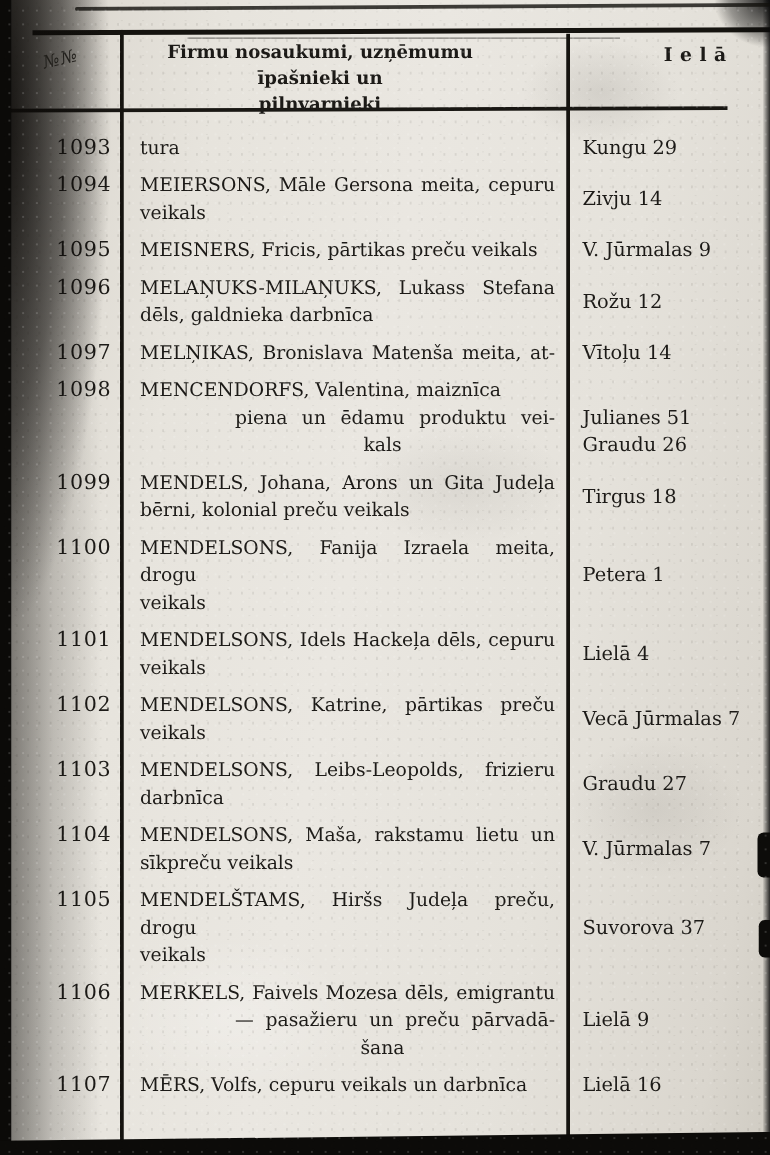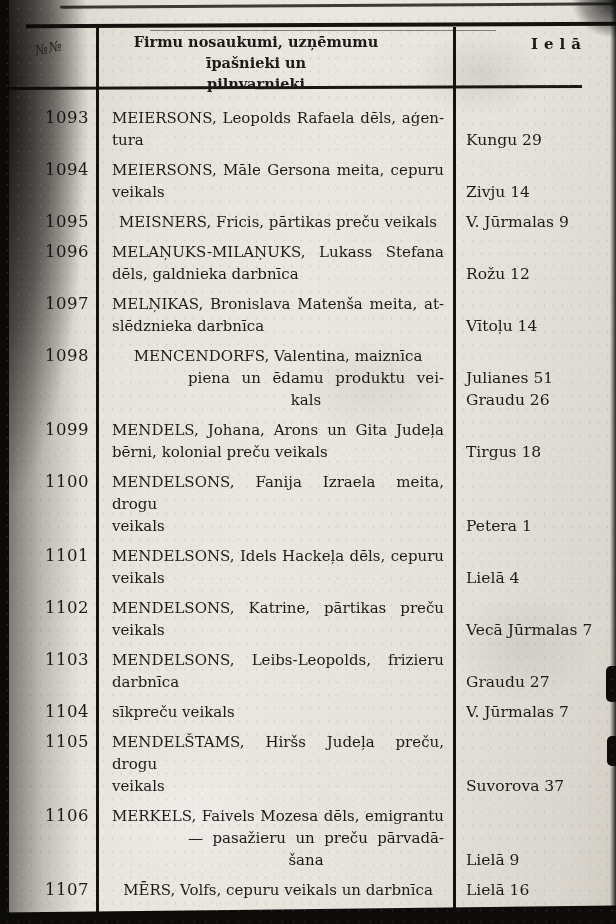--- a/index.html
+++ b/index.html
@@ -61,26 +61,26 @@
   .hdr-street { position:absolute; left:457px; top:35px; width:130px; z-index:4;
     text-align:right; font-weight:bold; font-size:15px; letter-spacing:6px; }
   
   .rows { position:absolute; left:0; top:89px; width:616px; padding-top:18px; z-index:3; }
   .row { display:flex; margin-bottom:8px; }
   .cell-no { width:96px; box-sizing:border-box; padding-right:7px; text-align:right;
     font-size:16.5px; line-height:22px; letter-spacing:0.5px; }
   .cell-name { width:357px; box-sizing:border-box; padding-left:16px; padding-right:9px;
     font-size:15px; line-height:22px; }
   .cell-street { flex:1; box-sizing:border-box; padding-left:13px; padding-right:2px;
-    display:flex; flex-direction:column; justify-content:flex-end;
+    display:flex; flex-direction:column; justify-content:center;
     font-size:15.5px; line-height:22px; white-space:nowrap; }
   .cell-street.spread { justify-content:flex-end; }
   .ln.j { text-align:justify; text-align-last:justify; }
   .ln.c { }
-  .ln.l { text-align:center; }
+  .ln.l { text-align:left; }
   .ln.ind  { margin-left:76px; text-align:justify; text-align-last:justify; }
   .ln.ind2 { margin-left:56px; text-align:center; }
 </style>
 </head>
 <body>
 
 <div class="page">
 
   <div class="blotches"></div>
 
@@ -95,21 +95,20 @@
     <div>Firmu nosaukumi, uzņēmumu īpašnieki un</div>
     <div>pilnvarnieki</div>
   </div>
   <div class="hdr-street">Ielā</div>
 
   <div class="rows">
 
     <div class="row">
       <div class="cell-no">1093</div>
       <div class="cell-name">
-        <div class="ln j">MEIERSONS, Leopolds Rafaela dēls, aģen-</div>
         <div class="ln c">tura</div>
       </div>
       <div class="cell-street">
         <div>Kungu 29</div>
       </div>
     </div>
 
     <div class="row">
       <div class="cell-no">1094</div>
       <div class="cell-name">
@@ -139,21 +138,20 @@
       </div>
       <div class="cell-street">
         <div>Rožu 12</div>
       </div>
     </div>
 
     <div class="row">
       <div class="cell-no">1097</div>
       <div class="cell-name">
         <div class="ln j">MELŅIKAS, Bronislava Matenša meita, at-</div>
-        <div class="ln c">slēdznieka darbnīca</div>
       </div>
       <div class="cell-street">
         <div>Vītoļu 14</div>
       </div>
     </div>
 
     <div class="row">
       <div class="cell-no">1098</div>
       <div class="cell-name">
         <div class="ln l">MENCENDORFS, Valentina, maiznīca</div>
@@ -217,20 +215,21 @@
         <div class="ln c">darbnīca</div>
       </div>
       <div class="cell-street">
         <div>Graudu 27</div>
       </div>
     </div>
 
     <div class="row">
       <div class="cell-no">1104</div>
       <div class="cell-name">
+        <div class="ln j">MENDELSONS, Maša, rakstamu lietu un</div>
         <div class="ln c">sīkpreču veikals</div>
       </div>
       <div class="cell-street">
         <div>V. Jūrmalas 7</div>
       </div>
     </div>
 
     <div class="row">
       <div class="cell-no">1105</div>
       <div class="cell-name">

